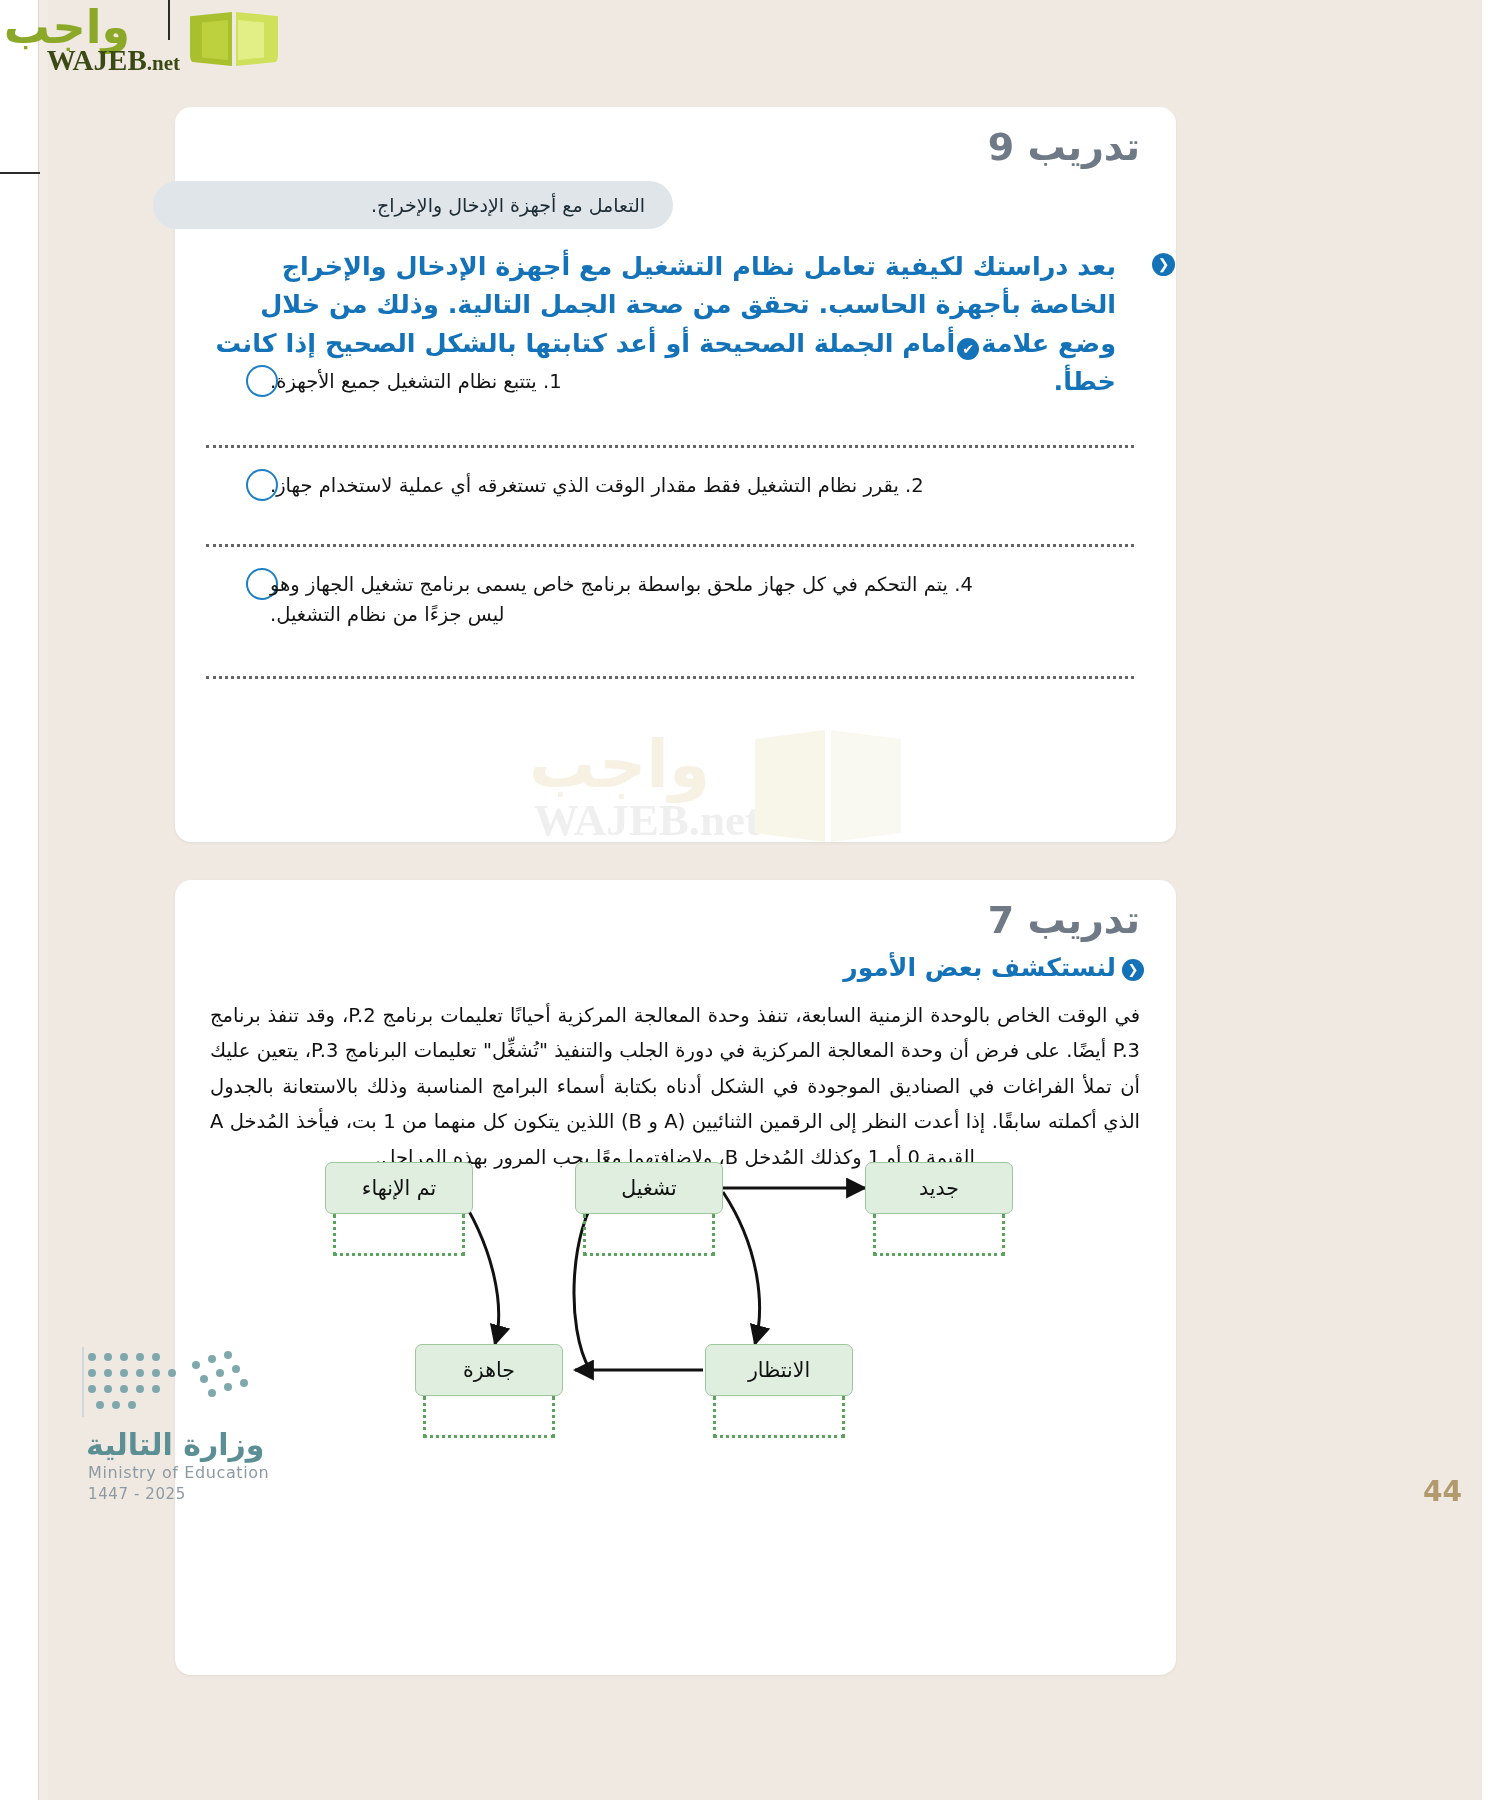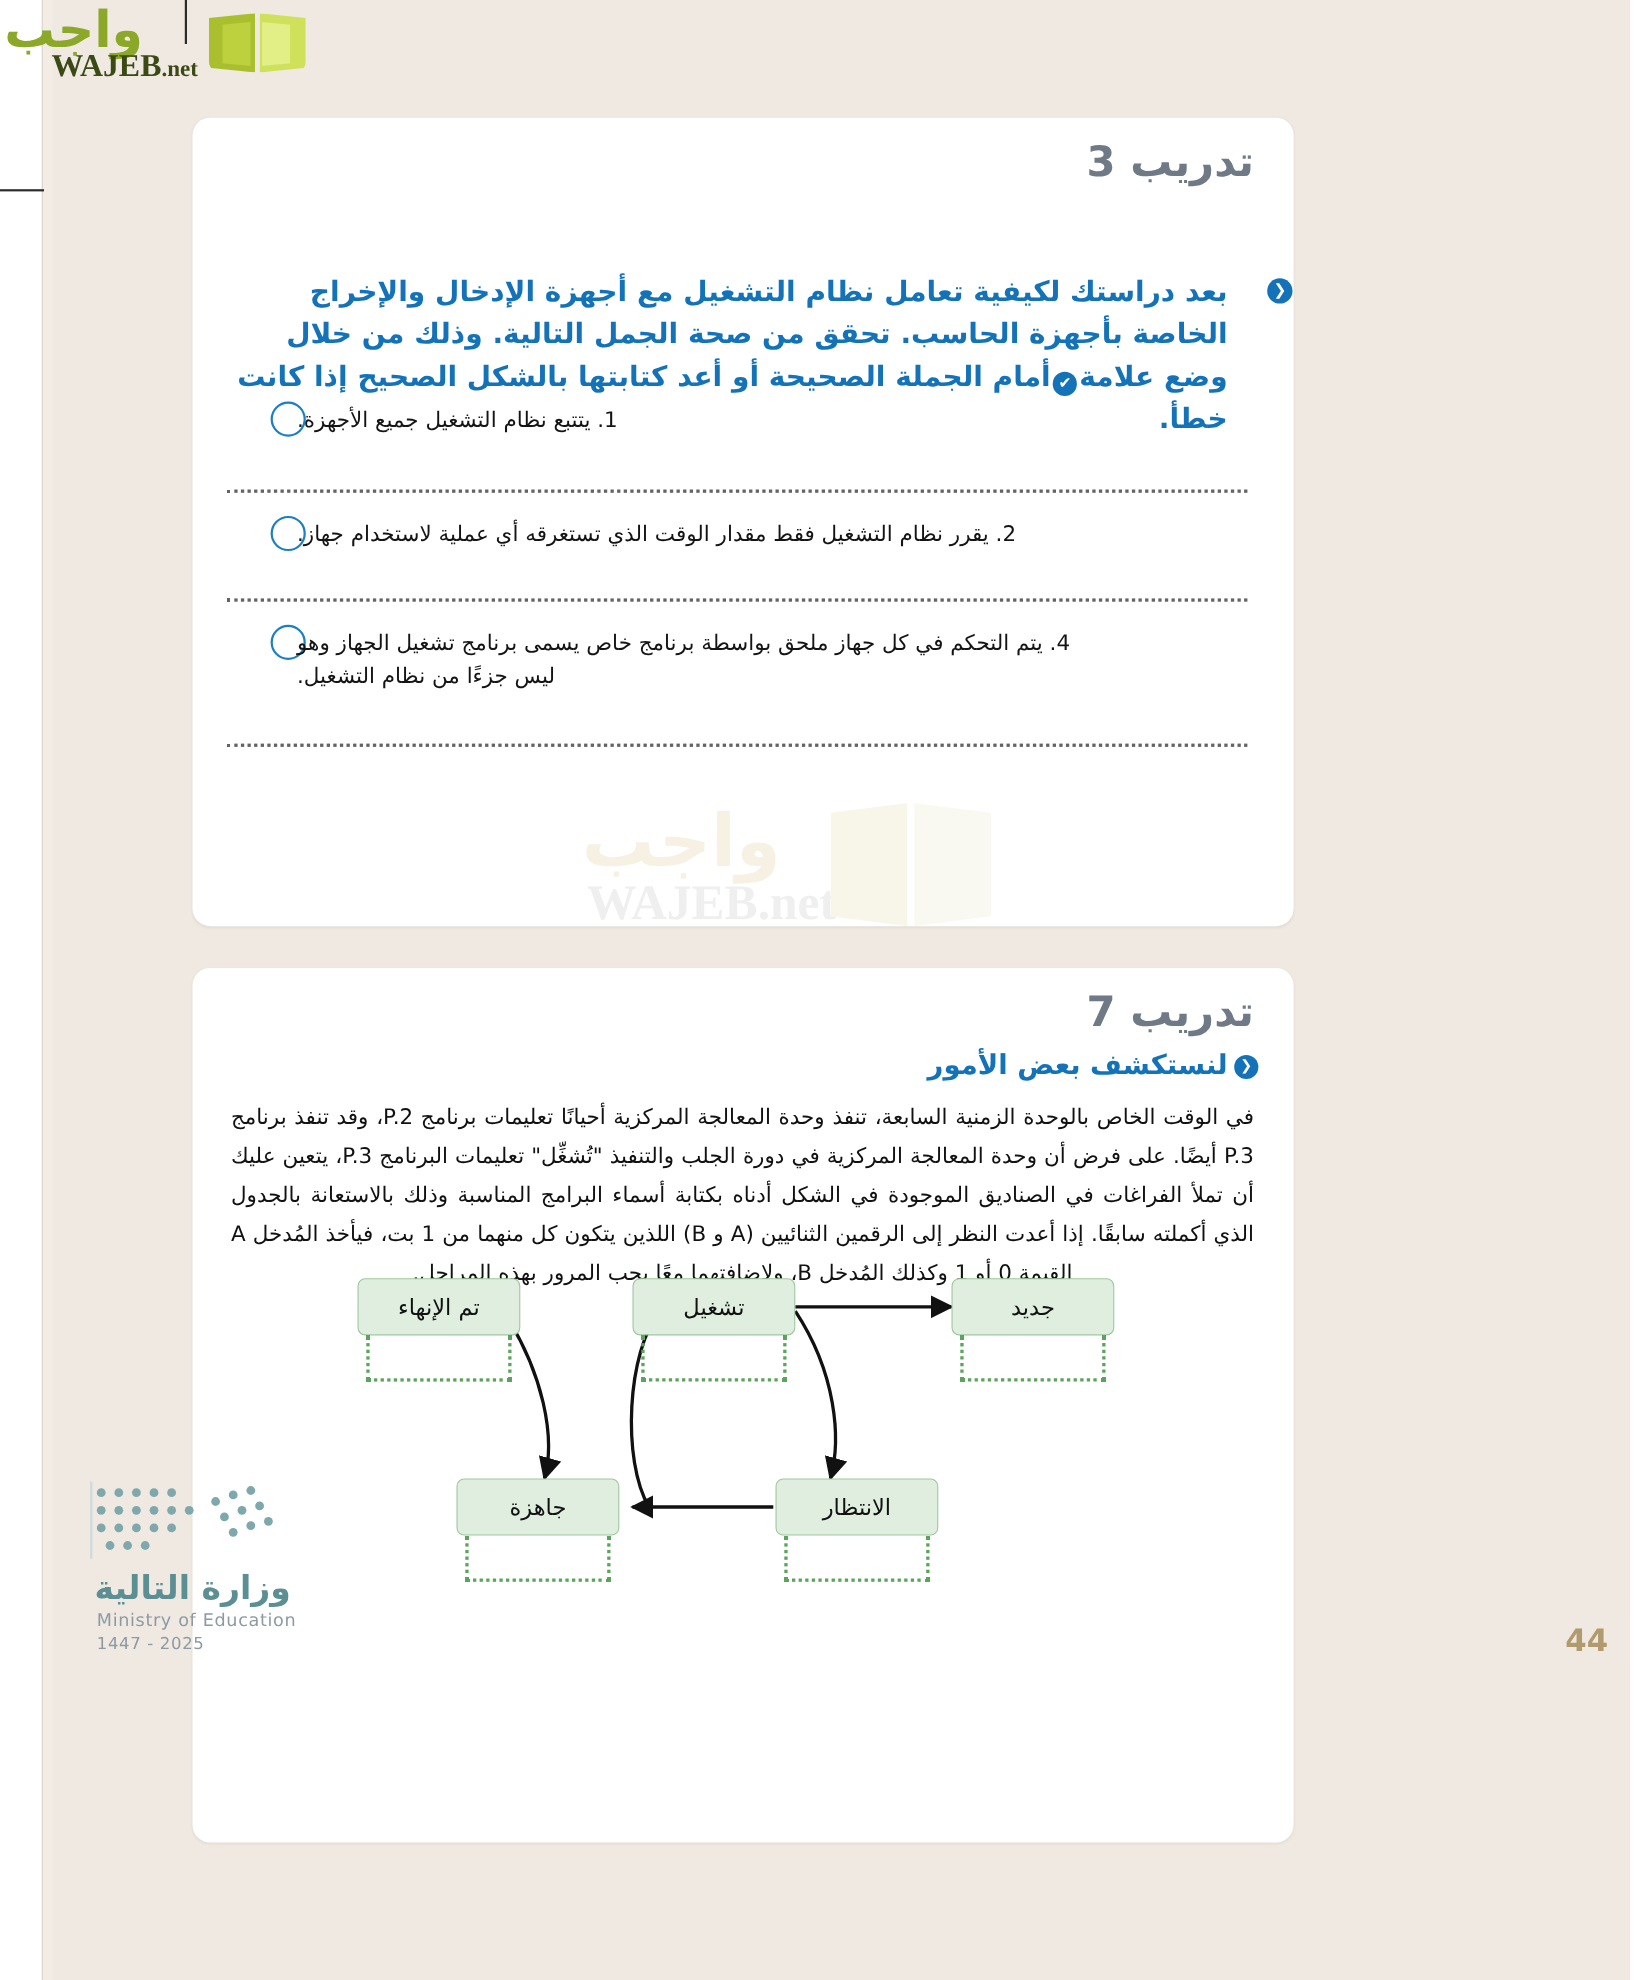--- a/index.html
+++ b/index.html
@@ -223,22 +223,23 @@
     <div class="book-icon">
       <div class="pgl"></div>
         <div class="pgr"></div>
         <div class="inl"></div>
         <div class="inr"></div>
     </div>
   </div>
 
   <div class="card" id="card6">
 
-    <div class="ex-title" style="top:18px;">تدريب 3</div>
-
+    <div class="ex-title" style="top:18px;">تدريب 9</div>
+
+    <div class="chip">التعامل مع أجهزة الإدخال والإخراج.</div>
 
     <div class="prompt-bullet">❮</div>
     <div class="prompt">
       <span>بعد دراستك لكيفية تعامل نظام التشغيل مع أجهزة الإدخال والإخراج الخاصة بأجهزة الحاسب.</span>
       <span>تحقق من صحة الجمل التالية. وذلك من خلال وضع علامة</span><span class="mark">✔</span><span>أمام الجملة الصحيحة أو أعد</span>
       <span>كتابتها بالشكل الصحيح إذا كانت خطأ.</span>
     </div>
 
     <div class="qlist">
 

